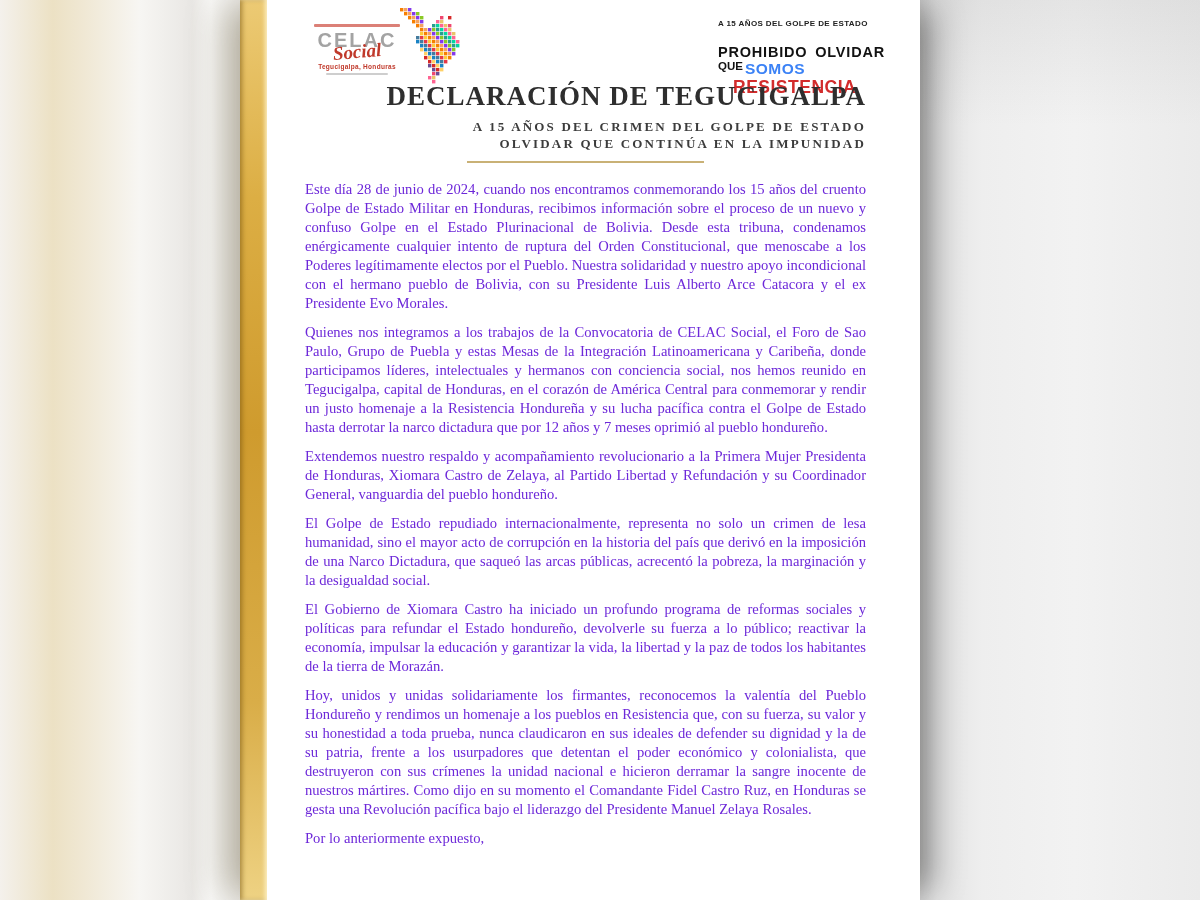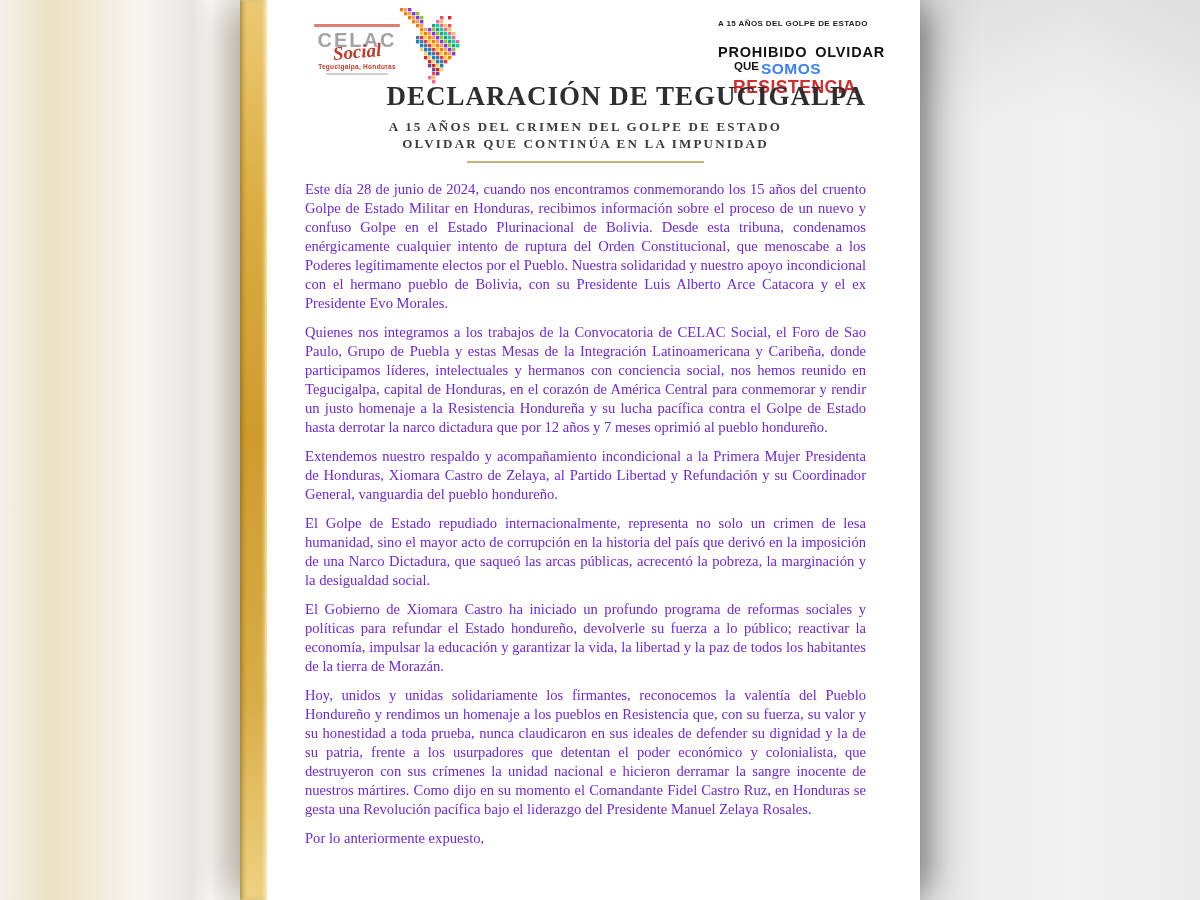--- a/index.html
+++ b/index.html
@@ -78,32 +78,32 @@
   }
   .celac-map { margin-left: -12px; margin-top: -4px; }
   
   .resistance-logo {
     position: absolute; left: 478px; top: 20px;
     font-family: "Liberation Sans", sans-serif;
     font-weight: bold; white-space: nowrap;
   }
   .rl1 { font-size: 8px;   letter-spacing: .4px; color: #222222; line-height: 1.1; }
   .rl2 { font-size: 14.5px; letter-spacing: .8px; word-spacing: 3px; color: #121212; line-height: 1.05; margin-top: 16px; }
-  .rl3 { display: flex; align-items: flex-start; line-height: 1; margin-top: 1px; margin-left: 16px; }
+  .rl3 { display: flex; align-items: flex-start; line-height: 1; margin-top: 1px; }
   .rl3b { font-size: 11.5px; color: #121212; }
   .rl3r { font-size: 15.5px; color: #3b82f6; margin-left: 2px; letter-spacing: .5px; }
   .rl4 { font-size: 17.5px; color: #d22c2c; margin-left: 15px; letter-spacing: .5px; line-height: 1.05; margin-top: 1px; }
   
   .title {
     margin: 0; text-align: right;
     font-size: 27px; font-weight: bold;
     letter-spacing: 1px; color: #2e2e2e; line-height: 1.1;
   }
   .subtitle {
-    margin-top: 6px; text-align: center;
+    margin-top: 6px; text-align: right;
     font-size: 13px; font-weight: bold;
     letter-spacing: 2.2px; color: #3c3c3c; line-height: 17px;
   }
   .divider {
     width: 237px; height: 2.5px; background: #c9b176;
     margin: 9px auto 0;
   }
   
   .body-text {
     margin-top: 17px;
@@ -261,20 +261,20 @@
   <div class="content">
     <h1 class="title">DECLARACIÓN DE TEGUCIGALPA</h1>
     <div class="subtitle">
       <div>A 15 AÑOS DEL CRIMEN DEL GOLPE DE ESTADO</div>
       <div>OLVIDAR QUE CONTINÚA EN LA IMPUNIDAD</div>
     </div>
     <div class="divider"></div>
     <div class="body-text" id="body-text">
         <p>Este día 28 de junio de 2024, cuando nos encontramos conmemorando los 15 años del cruento Golpe de Estado Militar en Honduras, recibimos información sobre el proceso de un nuevo y confuso Golpe en el Estado Plurinacional de Bolivia. Desde esta tribuna, condenamos enérgicamente cualquier intento de ruptura del Orden Constitucional, que menoscabe a los Poderes legítimamente electos por el Pueblo. Nuestra solidaridad y nuestro apoyo incondicional con el hermano pueblo de Bolivia, con su Presidente Luis Alberto Arce Catacora y el ex Presidente Evo Morales.</p>
         <p>Quienes nos integramos a los trabajos de la Convocatoria de CELAC Social, el Foro de Sao Paulo, Grupo de Puebla y estas Mesas de la Integración Latinoamericana y Caribeña, donde participamos líderes, intelectuales y hermanos con conciencia social, nos hemos reunido en Tegucigalpa, capital de Honduras, en el corazón de América Central para conmemorar y rendir un justo homenaje a la Resistencia Hondureña y su lucha pacífica contra el Golpe de Estado hasta derrotar la narco dictadura que por 12 años y 7 meses oprimió al pueblo hondureño.</p>
-        <p>Extendemos nuestro respaldo y acompañamiento incondicional a la Primera Mujer Presidenta de Honduras, Xiomara Castro de Zelaya, al Partido Libertad y Refundación y su Coordinador General, vanguardia del pueblo hondureño.</p>
+        <p>Extendemos nuestro respaldo y acompañamiento revolucionario a la Primera Mujer Presidenta de Honduras, Xiomara Castro de Zelaya, al Partido Libertad y Refundación y su Coordinador General, vanguardia del pueblo hondureño.</p>
         <p>El Golpe de Estado repudiado internacionalmente, representa no solo un crimen de lesa humanidad, sino el mayor acto de corrupción en la historia del país que derivó en la imposición de una Narco Dictadura, que saqueó las arcas públicas, acrecentó la pobreza, la marginación y la desigualdad social.</p>
         <p>El Gobierno de Xiomara Castro ha iniciado un profundo programa de reformas sociales y políticas para refundar el Estado hondureño, devolverle su fuerza a lo público; reactivar la economía, impulsar la educación y garantizar la vida, la libertad y la paz de todos los habitantes de la tierra de Morazán.</p>
         <p>Hoy, unidos y unidas solidariamente los firmantes, reconocemos la valentía del Pueblo Hondureño y rendimos un homenaje a los pueblos en Resistencia que, con su fuerza, su valor y su honestidad a toda prueba, nunca claudicaron en sus ideales de defender su dignidad y la de su patria, frente a los usurpadores que detentan el poder económico y colonialista, que destruyeron con sus crímenes la unidad nacional e hicieron derramar la sangre inocente de nuestros mártires. Como dijo en su momento el Comandante Fidel Castro Ruz, en Honduras se gesta una Revolución pacífica bajo el liderazgo del Presidente Manuel Zelaya Rosales.</p>
         <p>Por lo anteriormente expuesto,</p>
       </div>
   </div>
 </div>
 
 </body></html>

